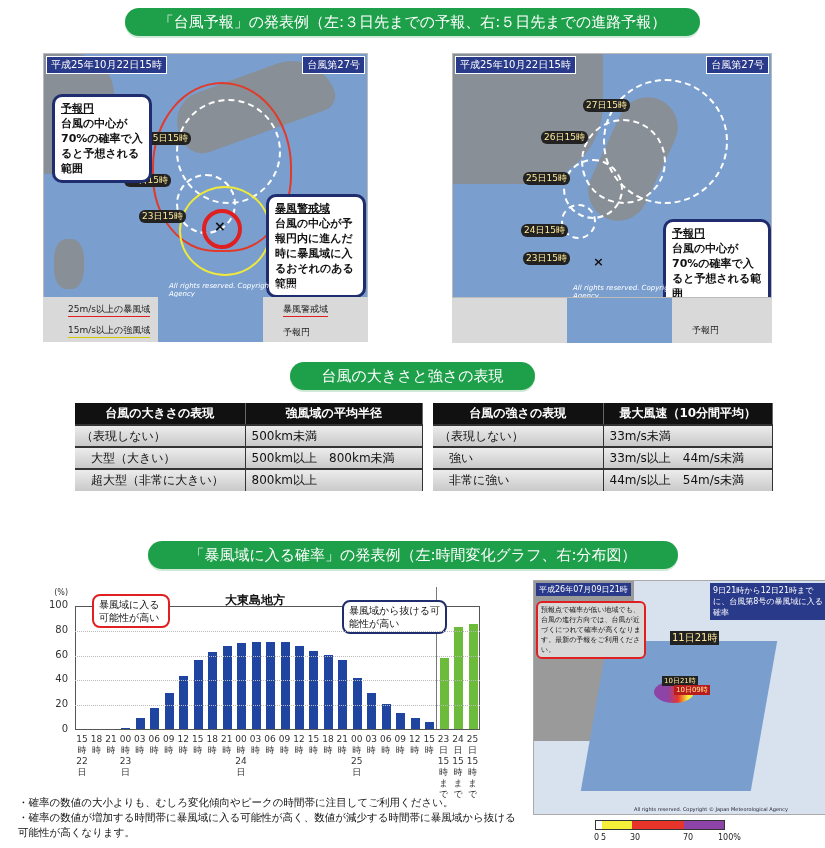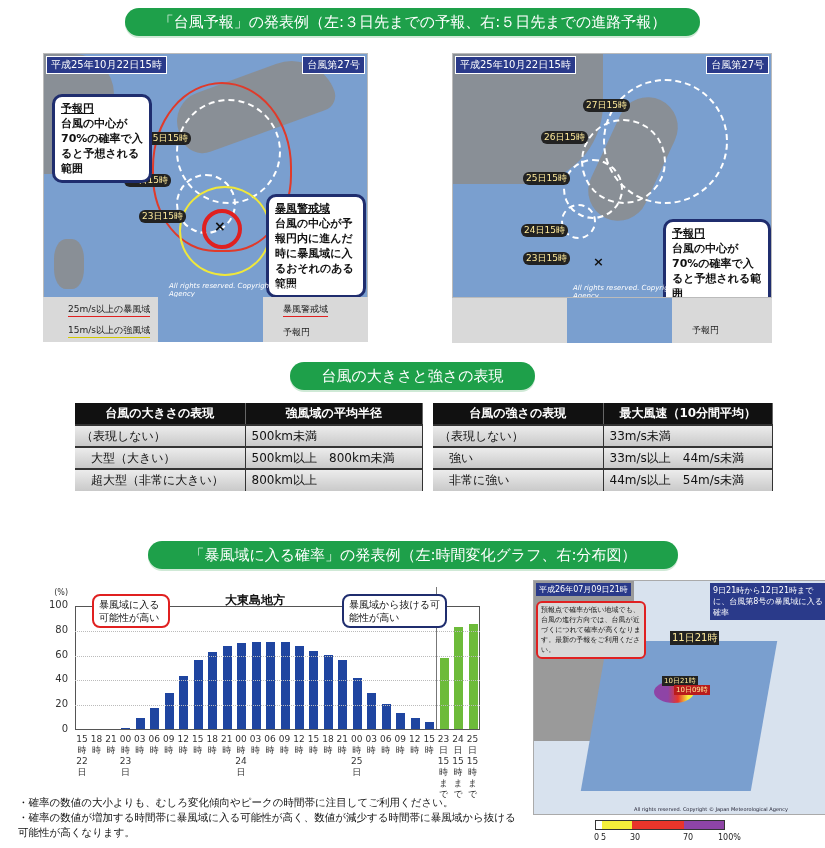--- a/index.html
+++ b/index.html
@@ -173,21 +173,21 @@
       <div class="bar" style="left: 320.214px; height: 16.12px; background: rgb(31, 69, 160);"></div>
       <div class="bar" style="left: 334.679px; height: 11.16px; background: rgb(31, 69, 160);"></div>
       <div class="bar" style="left: 349.143px; height: 7.44px; background: rgb(31, 69, 160);"></div>
       <div class="bar" style="left: 363.607px; height: 70.68px; background: rgb(109, 187, 58);"></div>
       <div class="bar" style="left: 378.071px; height: 101.68px; background: rgb(109, 187, 58);"></div>
       <div class="bar" style="left: 392.536px; height: 105.4px; background: rgb(109, 187, 58);"></div>
       <div style="position: absolute; top: -20px; bottom: 0px; width: 1px; background: rgb(119, 119, 119); left: 359.607px;"></div>
     </div>
   <div id="xlabels"></div>
   <div class="bub" style="left:62px; top:14px; width:78px; border-color:#e02020;">暴風域に入る可能性が高い</div>
-  <div class="bub" style="left:312px; top:14px; width:105px; border-color:#1f2d6e;">暴風域から抜ける可能性が高い</div>
+  <div class="bub" style="left:312px; top:20px; width:105px; border-color:#1f2d6e;">暴風域から抜ける可能性が高い</div>
 <div class="ytick" style="top: 143px;">0</div>
     <div class="ytick" style="top: 118.2px;">20</div>
     <div class="grid" style="top: 125.2px;"></div>
     <div class="ytick" style="top: 93.4px;">40</div>
     <div class="grid" style="top: 100.4px;"></div>
     <div class="ytick" style="top: 68.6px;">60</div>
     <div class="grid" style="top: 75.6px;"></div>
     <div class="ytick" style="top: 43.8px;">80</div>
     <div class="grid" style="top: 50.8px;"></div>
     <div class="ytick" style="top: 19px;">100</div>

